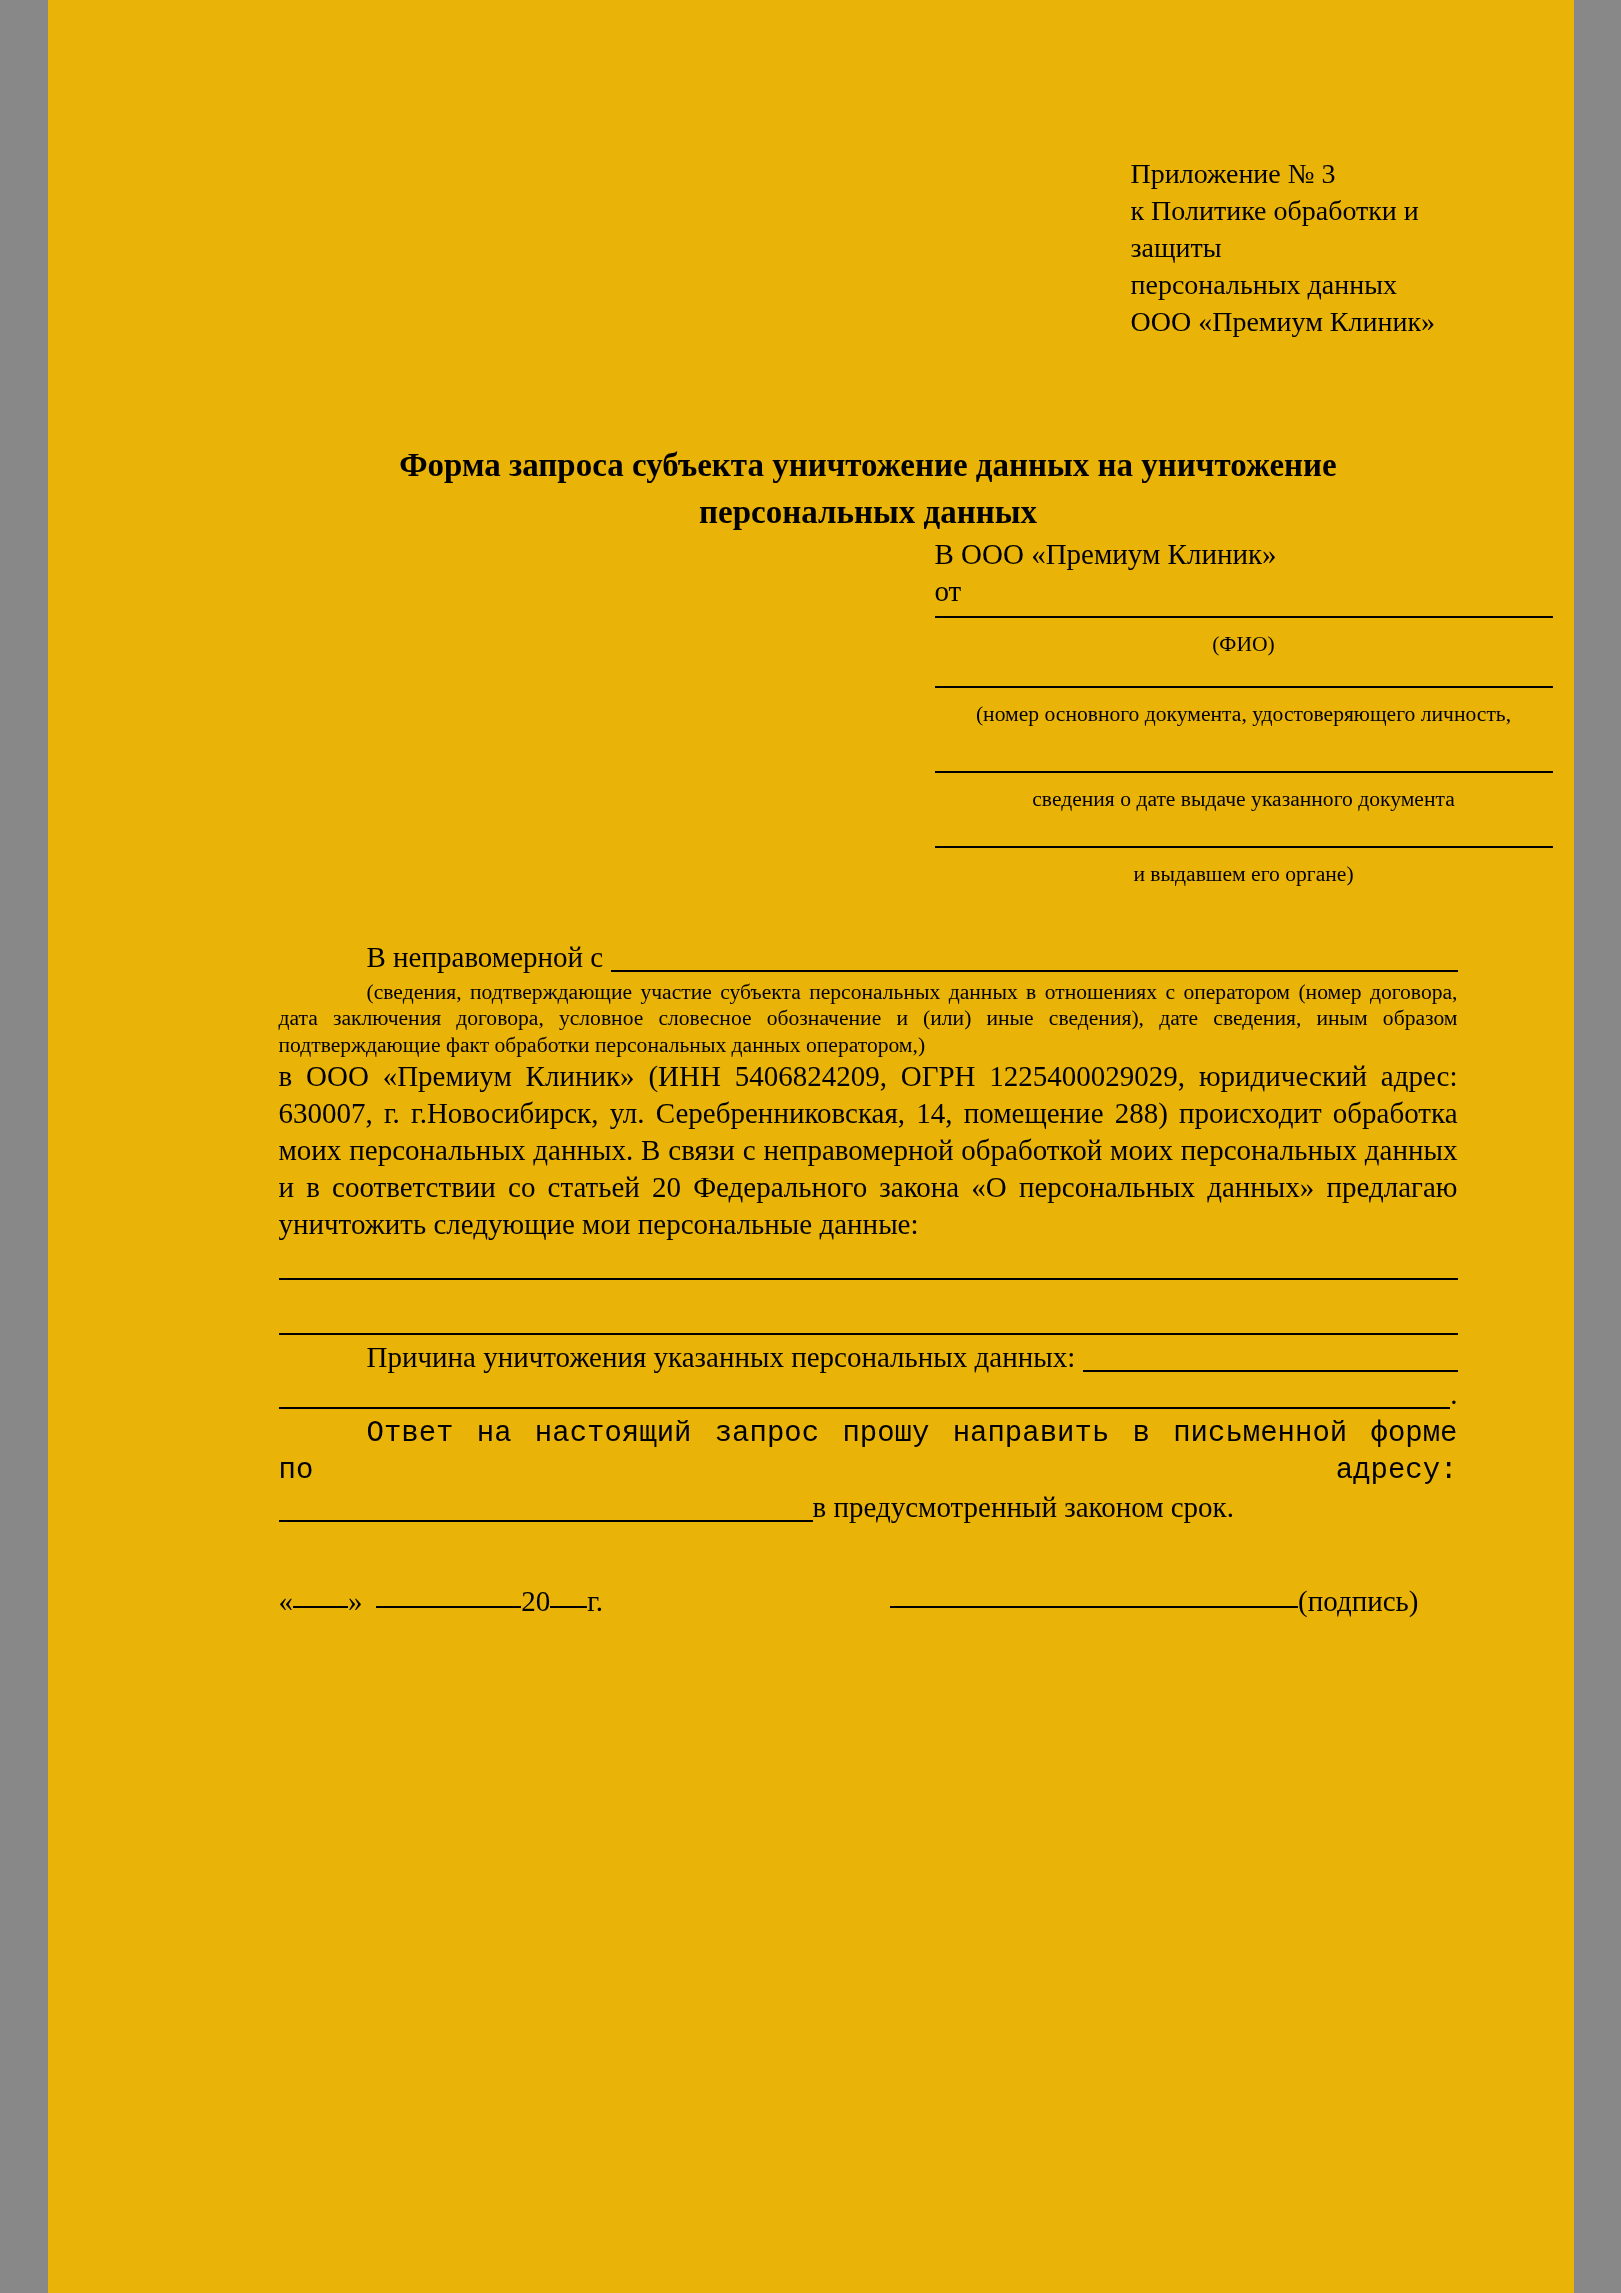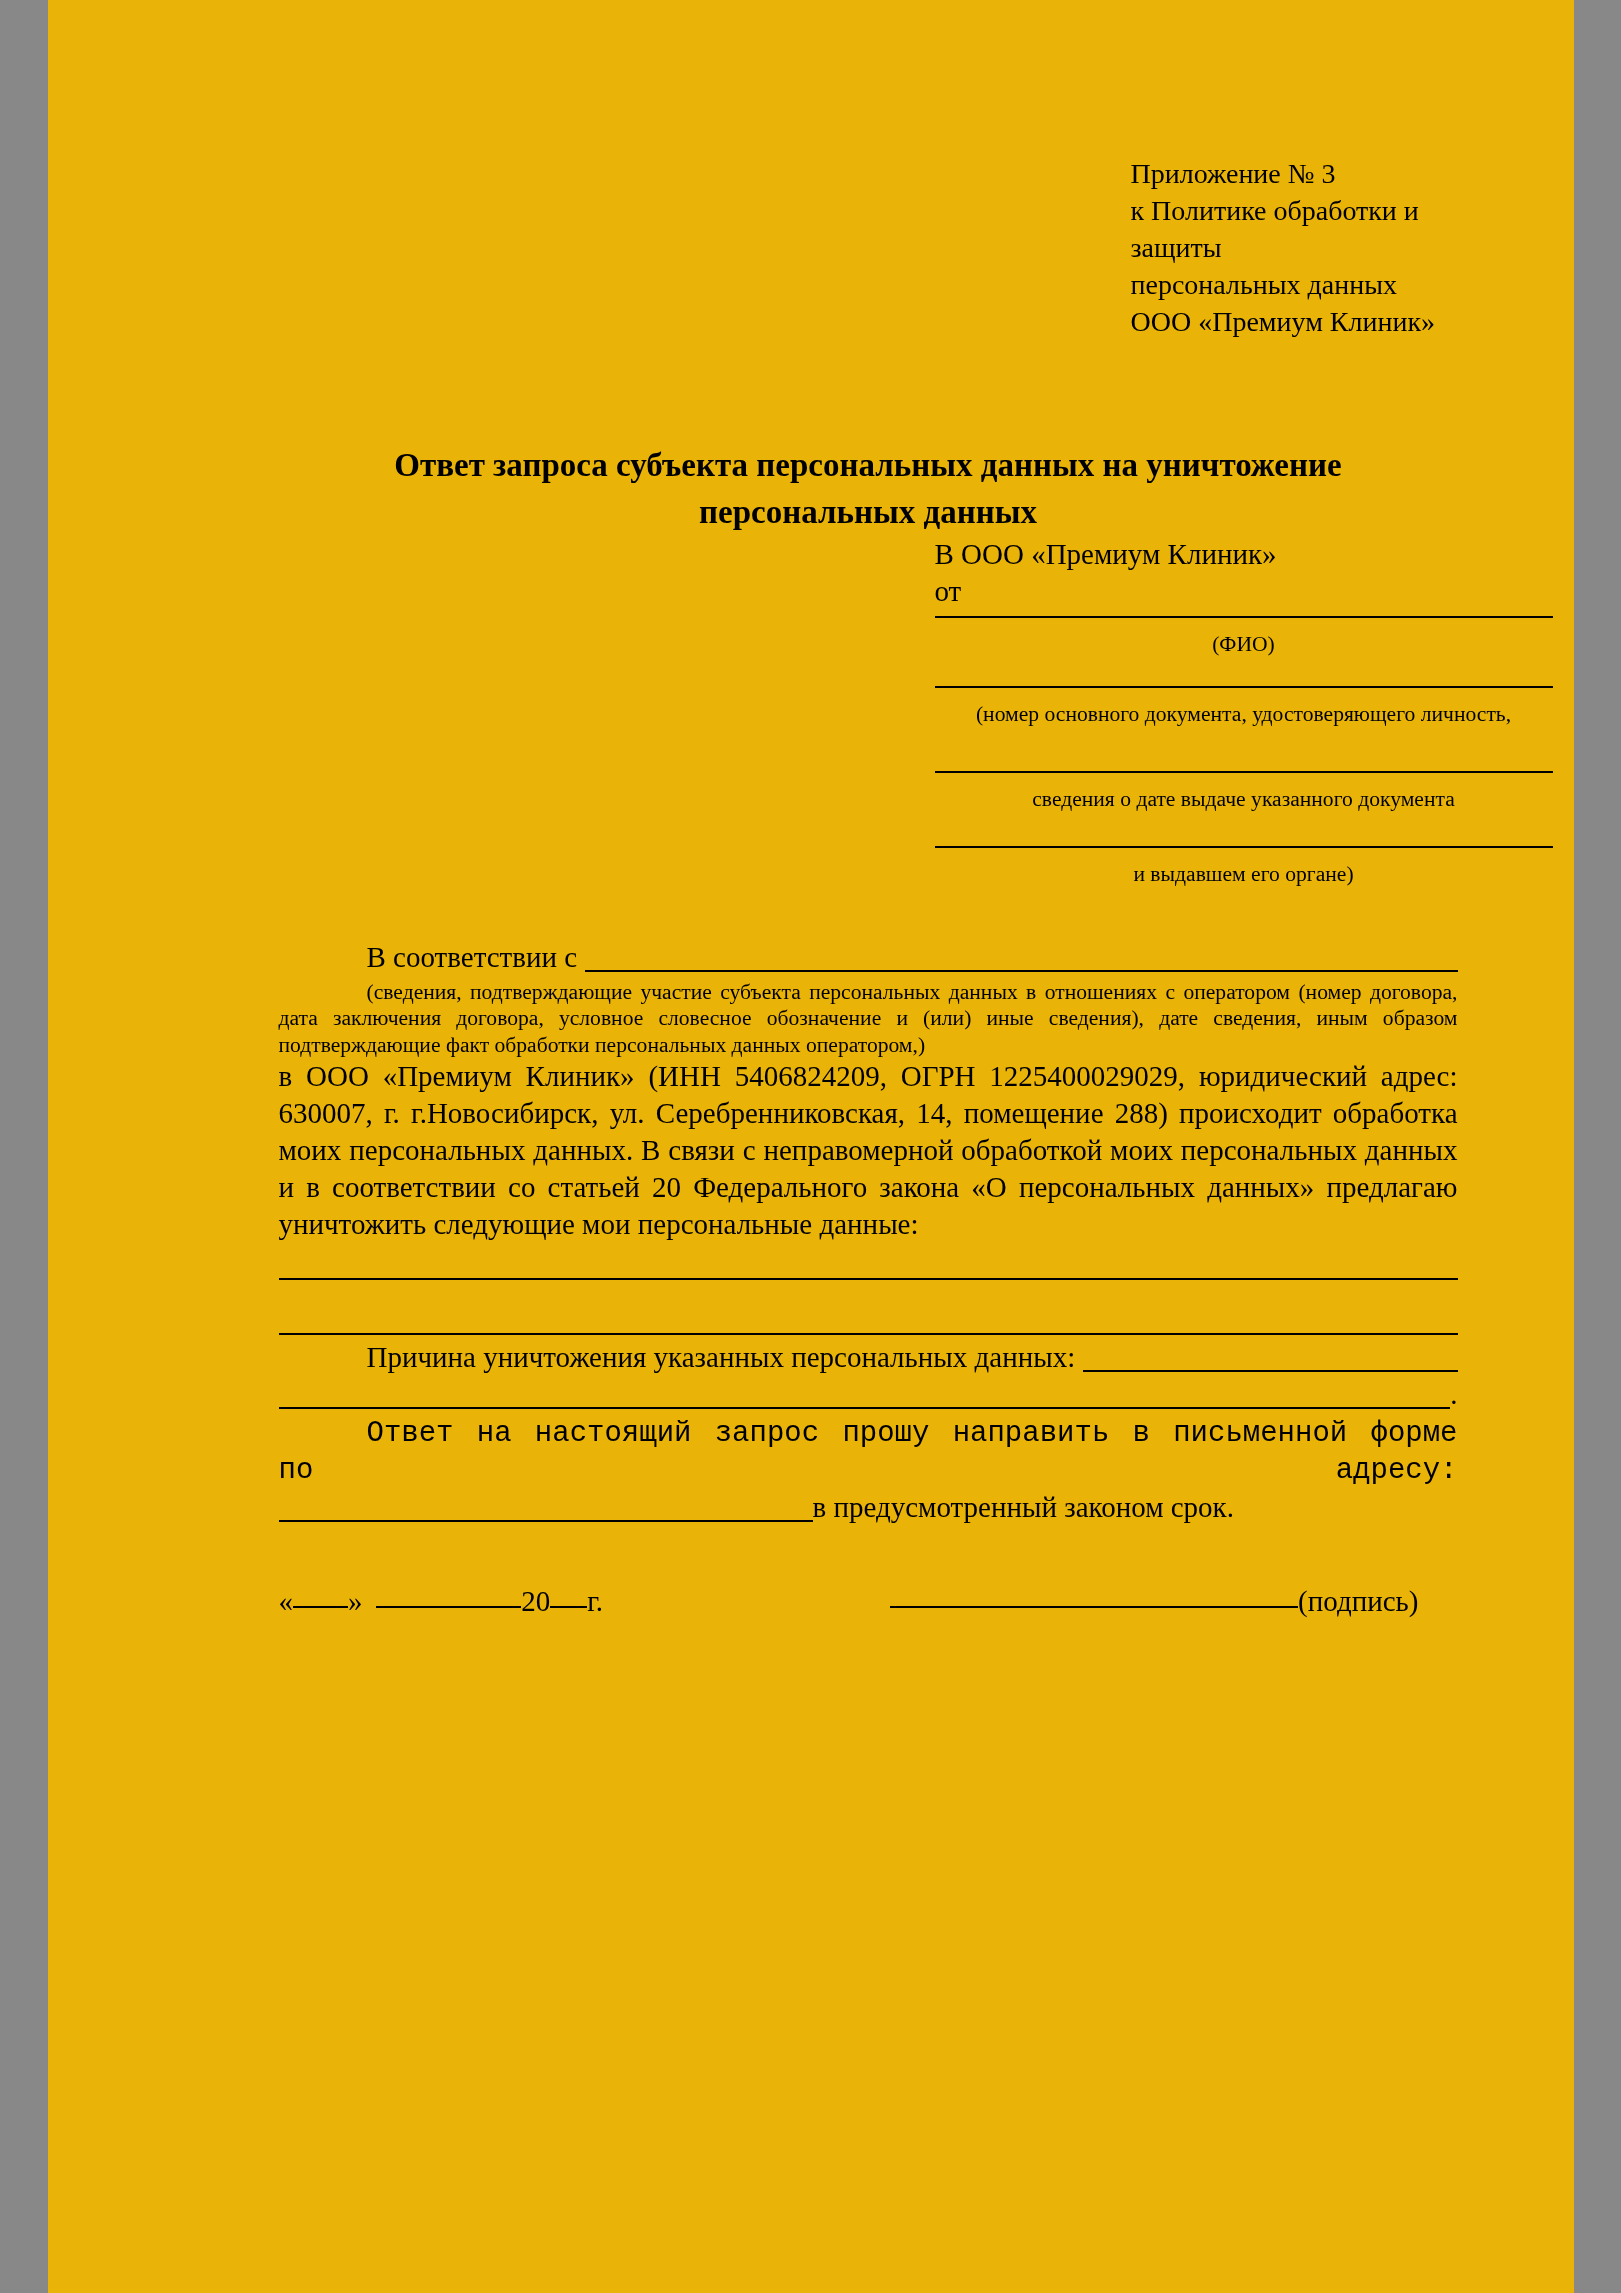--- a/index.html
+++ b/index.html
@@ -103,37 +103,37 @@
 
 <div class="page">
 
   <div class="appendix">
     <div>Приложение № 3</div>
     <div>к Политике обработки и защиты</div>
     <div>персональных данных</div>
     <div>ООО «Премиум Клиник»</div>
   </div>
 
-  <div class="title">Ответ запроса субъекта персональных данных на уничтожение персональных данных</div>
+  <div class="title">Форма запроса субъекта уничтожение данных на уничтожение персональных данных</div>
 
   <div class="addressee">
     <div>В ООО «Премиум Клиник»</div>
     <div>от</div>
     <div class="uline h1"></div>
     <div class="cap">(ФИО)</div>
     <div class="uline h2"></div>
     <div class="cap">(номер основного документа, удостоверяющего личность,</div>
     <div class="uline h3"></div>
     <div class="cap">сведения о дате выдаче указанного документа</div>
     <div class="uline h4"></div>
     <div class="cap">и выдавшем его органе)</div>
   </div>
 
   <div class="row accordance">
-    <span class="lead">В соответствии с</span>
+    <span class="lead">В неправомерной с</span>
     <span class="fill"></span>
   </div>
 
   <div class="fine">(сведения, подтверждающие участие субъекта персональных данных в отношениях с оператором (номер договора, дата заключения договора, условное словесное обозначение и (или) иные сведения), дате сведения, иным образом подтверждающие факт обработки персональных данных оператором,)</div>
 
   <div class="body-par">в ООО «Премиум Клиник» (ИНН 5406824209, ОГРН 1225400029029, юридический адрес: 630007, г. г.Новосибирск, ул. Серебренниковская, 14, помещение 288) происходит обработка моих персональных данных. В связи с неправомерной обработкой моих персональных данных и в соответствии со статьей 20 Федерального закона «О персональных данных» предлагаю уничтожить следующие мои персональные данные:</div>
 
   <div class="blank b1"></div>
   <div class="blank b2"></div>
 

